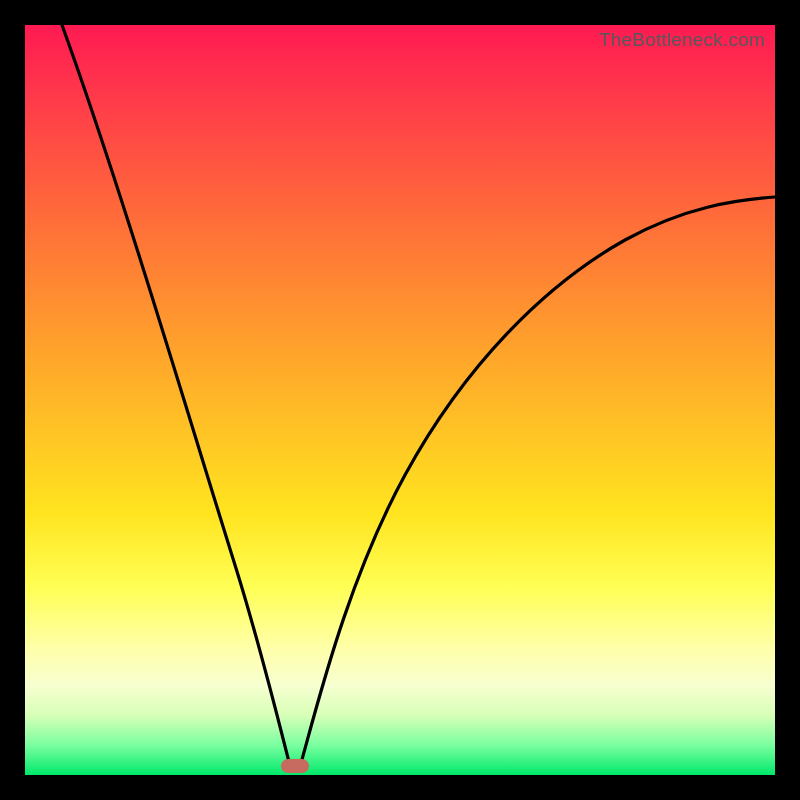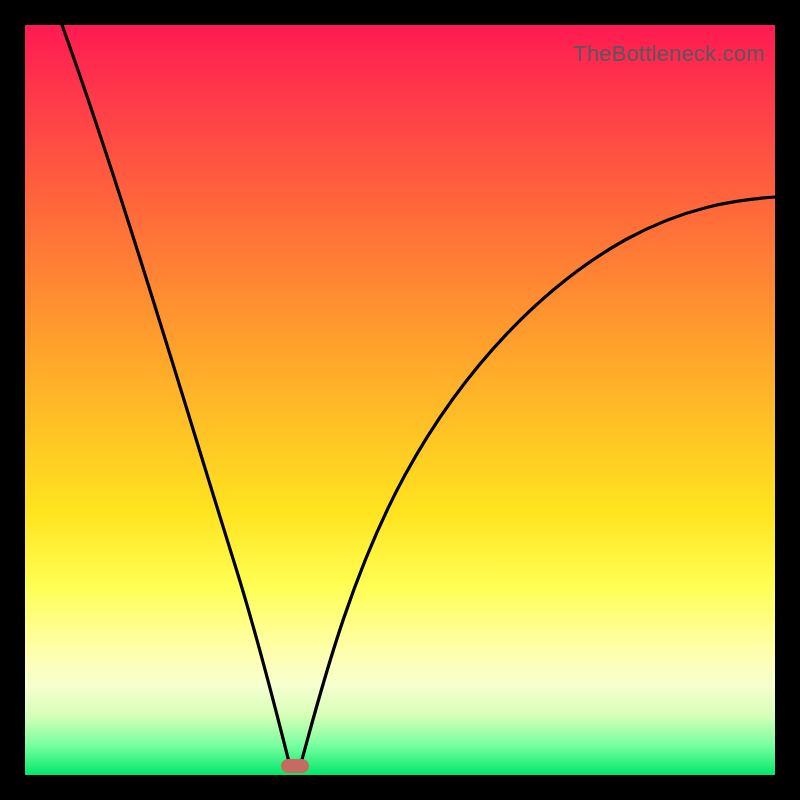--- a/index.html
+++ b/index.html
@@ -32,24 +32,24 @@
       #ffff55 75%,
       #ffffa8 83%,
       #f7ffd0 88%,
       #d8ffb8 92%,
       #7affa0 96%,
       #00e86a 100%
     );
   }
   .watermark {
     position: absolute;
-    top: 16px;
+    top: 4px;
     right: 10px;
     color: #55585c;
-    font-size: 22px;
+    font-size: 19px;
     font-weight: 500;
     letter-spacing: 0.2px;
     user-select: none;
   }
   svg.curve {
     position: absolute;
     left: 0;
     top: 0;
     width: 750px;
     height: 750px;

